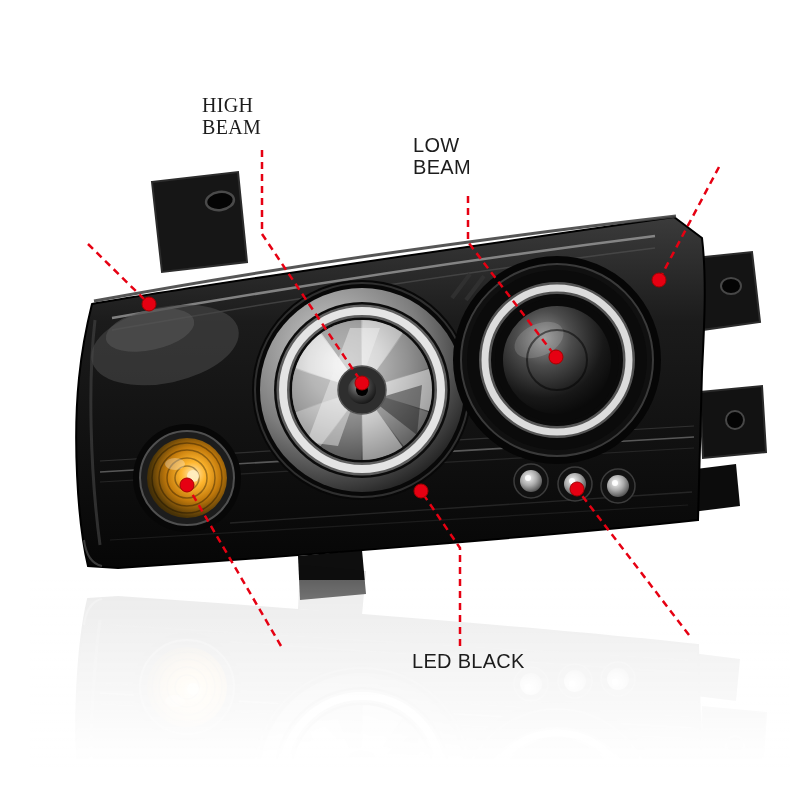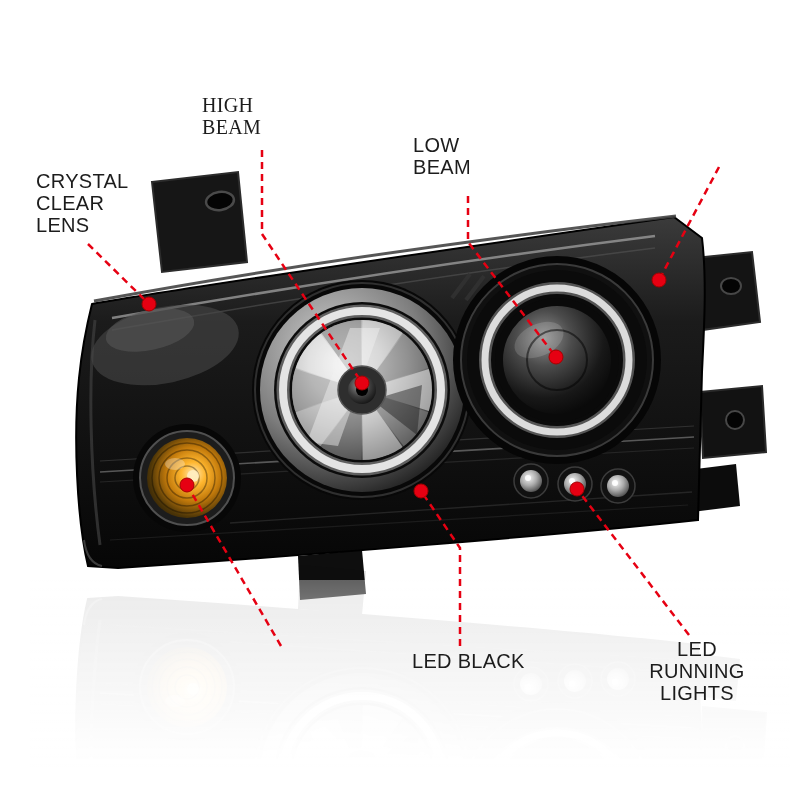--- a/index.html
+++ b/index.html
@@ -203,25 +203,19 @@
     <circle cx="149" cy="304" r="7" stroke="#a50000" stroke-width="1" fill="#e60012"></circle>
     <circle cx="362" cy="383" r="7" stroke="#a50000" stroke-width="1" fill="#e60012"></circle>
     <circle cx="556" cy="357" r="7" stroke="#a50000" stroke-width="1" fill="#e60012"></circle>
     <circle cx="659" cy="280" r="7" stroke="#a50000" stroke-width="1" fill="#e60012"></circle>
     <circle cx="187" cy="485" r="7" stroke="#a50000" stroke-width="1" fill="#e60012"></circle>
     <circle cx="421" cy="491" r="7" stroke="#a50000" stroke-width="1" fill="#e60012"></circle>
     <circle cx="577" cy="489" r="7" stroke="#a50000" stroke-width="1" fill="#e60012"></circle>
   </g>
 </svg>
 
-<div class="callout cl-crystal">CRYSTAL
-CLEAR
-LENS</div>
 <div class="callout cl-high">HIGH
 BEAM</div>
 <div class="callout cl-low">LOW
 BEAM</div>
 <div class="callout cl-halo">LED BLACK</div>
-<div class="callout cl-running">LED
-RUNNING
-LIGHTS</div>
 
 </div>
 
 </body></html>

